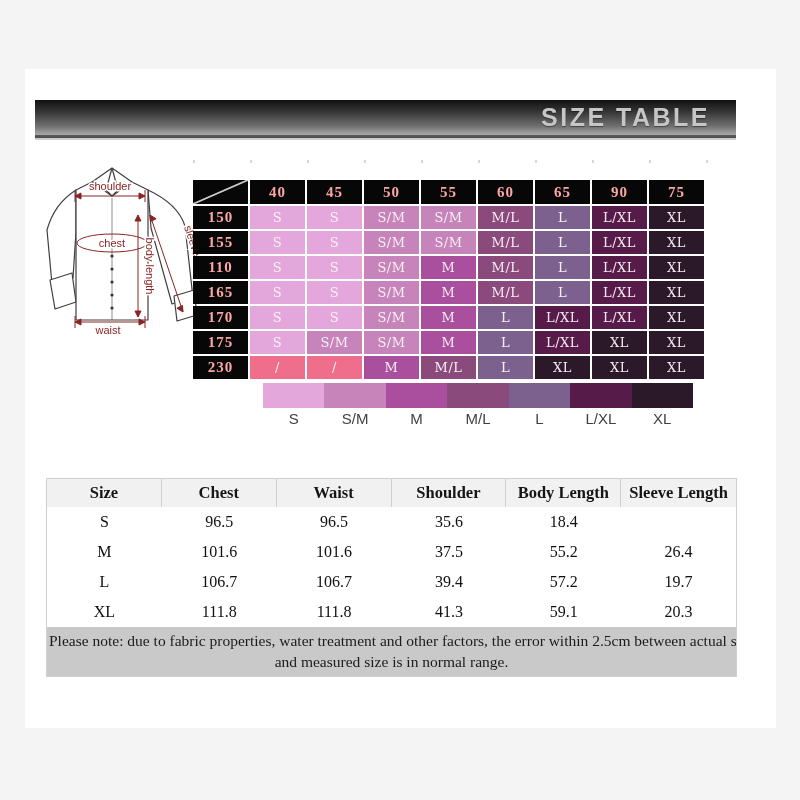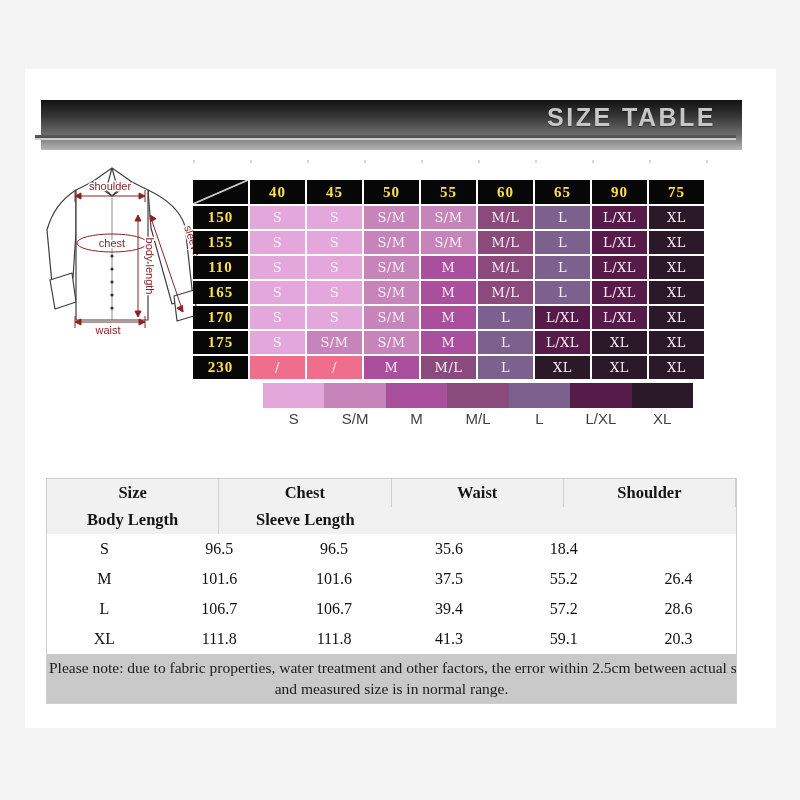--- a/index.html
+++ b/index.html
@@ -1,50 +1,50 @@
 <!DOCTYPE html>
 <html><head>
 <meta charset="utf-8">
 <style>
   html,body{margin:0;padding:0;}
   body{width:800px;height:800px;background:#f4f4f4;position:relative;overflow:hidden;
        font-family:"Liberation Serif",serif;}
   .panel{position:absolute;left:25px;top:69px;width:751px;height:659px;background:#ffffff;}
 
   
-  .bar{position:absolute;left:16px;top:31px;width:701px;height:50px;
+  .bar{position:absolute;left:10px;top:31px;width:701px;height:37px;
        background:linear-gradient(180deg,#121212 0%,#333333 30%,#6e6e6e 70%,#b5b5b5 100%);}
   .bar-title{position:absolute;right:26px;top:0;height:34px;line-height:35px;
        font-family:"Liberation Sans",sans-serif;font-size:25px;font-weight:bold;
        letter-spacing:2.5px;color:#c6c6c6;text-shadow:0 1px 1px rgba(0,0,0,0.4);}
   .bar-underline{position:absolute;left:10px;top:66px;width:701px;height:5px;
        background:linear-gradient(180deg,#5a5a5a 0%,#4f4f4f 55%,#c4c4c4 60%,#d6d6d6 100%);}
 
   
   .ticks{position:absolute;left:168px;top:91px;width:515px;height:3px;
        background:repeating-linear-gradient(to right,#d6d6d6 0 2px,transparent 2px 57px);}
 
   
   .matrix{position:absolute;left:168px;top:111px;display:grid;
        grid-template-columns:repeat(9,55px);grid-template-rows:24px repeat(7,23px);gap:2px;}
   .mcell{display:flex;align-items:center;justify-content:center;}
-  .mhead{background:#070707;color:#fde047;font:bold 15px "Liberation Serif",serif;letter-spacing:1px;text-align:right;}
+  .mhead{background:#070707;color:#fca5a5;font:bold 15px "Liberation Serif",serif;letter-spacing:1px;text-align:right;}
   .corner{background:
        linear-gradient(to bottom right,rgba(0,0,0,0) 47%,#c9c9c9 49%,#c9c9c9 51%,rgba(0,0,0,0) 53%),#070707;}
   .mdata{color:rgba(255,245,252,0.95);font:13px "DejaVu Serif",serif;letter-spacing:0.5px;}
 
   
   .legend-bar{position:absolute;left:238px;top:314px;width:430px;height:25px;display:flex;}
   .swatch{flex:1;}
   .legend-labels{position:absolute;left:238px;top:341px;width:430px;display:flex;}
   .lgl{flex:1;text-align:center;font:15px "Liberation Sans",sans-serif;color:#3f3f3f;}
 
   
   .meas{position:absolute;left:21px;top:409px;width:689px;border:1px solid #cfcfcf;background:#ffffff;}
-  .mt-head{display:grid;grid-template-columns:repeat(4,1fr);height:55px;background:#f1f1f1;}
+  .mt-head{display:grid;grid-template-columns:repeat(6,1fr);height:28px;background:#f1f1f1;}
   .hcell{display:flex;align-items:center;justify-content:center;font-weight:bold;font-size:16.5px;
        color:#151515;border-right:1px solid #cfcfcf;}
   .hcell:last-child{border-right:none;}
   .mt-row{display:grid;grid-template-columns:repeat(6,1fr);height:30px;}
   .dcell{display:flex;align-items:center;justify-content:center;font-size:16px;color:#101010;}
   .mt-note{background:#c9c9c9;padding:3px 0 4px 0;overflow:hidden;color:#1b1b1b;font-size:15.5px;line-height:21px;}
   .mt-note .l1{white-space:nowrap;text-align:left;margin-left:2px;}
   .mt-note .l2{text-align:center;}
 
   
@@ -236,21 +236,21 @@
           <div class="dcell">37.5</div>
           <div class="dcell">55.2</div>
           <div class="dcell">26.4</div>
         </div>
         <div class="mt-row">
           <div class="dcell">L</div>
           <div class="dcell">106.7</div>
           <div class="dcell">106.7</div>
           <div class="dcell">39.4</div>
           <div class="dcell">57.2</div>
-          <div class="dcell">28.6</div>
+          <div class="dcell">19.7</div>
         </div>
         <div class="mt-row">
           <div class="dcell">XL</div>
           <div class="dcell">111.8</div>
           <div class="dcell">111.8</div>
           <div class="dcell">41.3</div>
           <div class="dcell">59.1</div>
           <div class="dcell">20.3</div>
         </div>
       </div>

